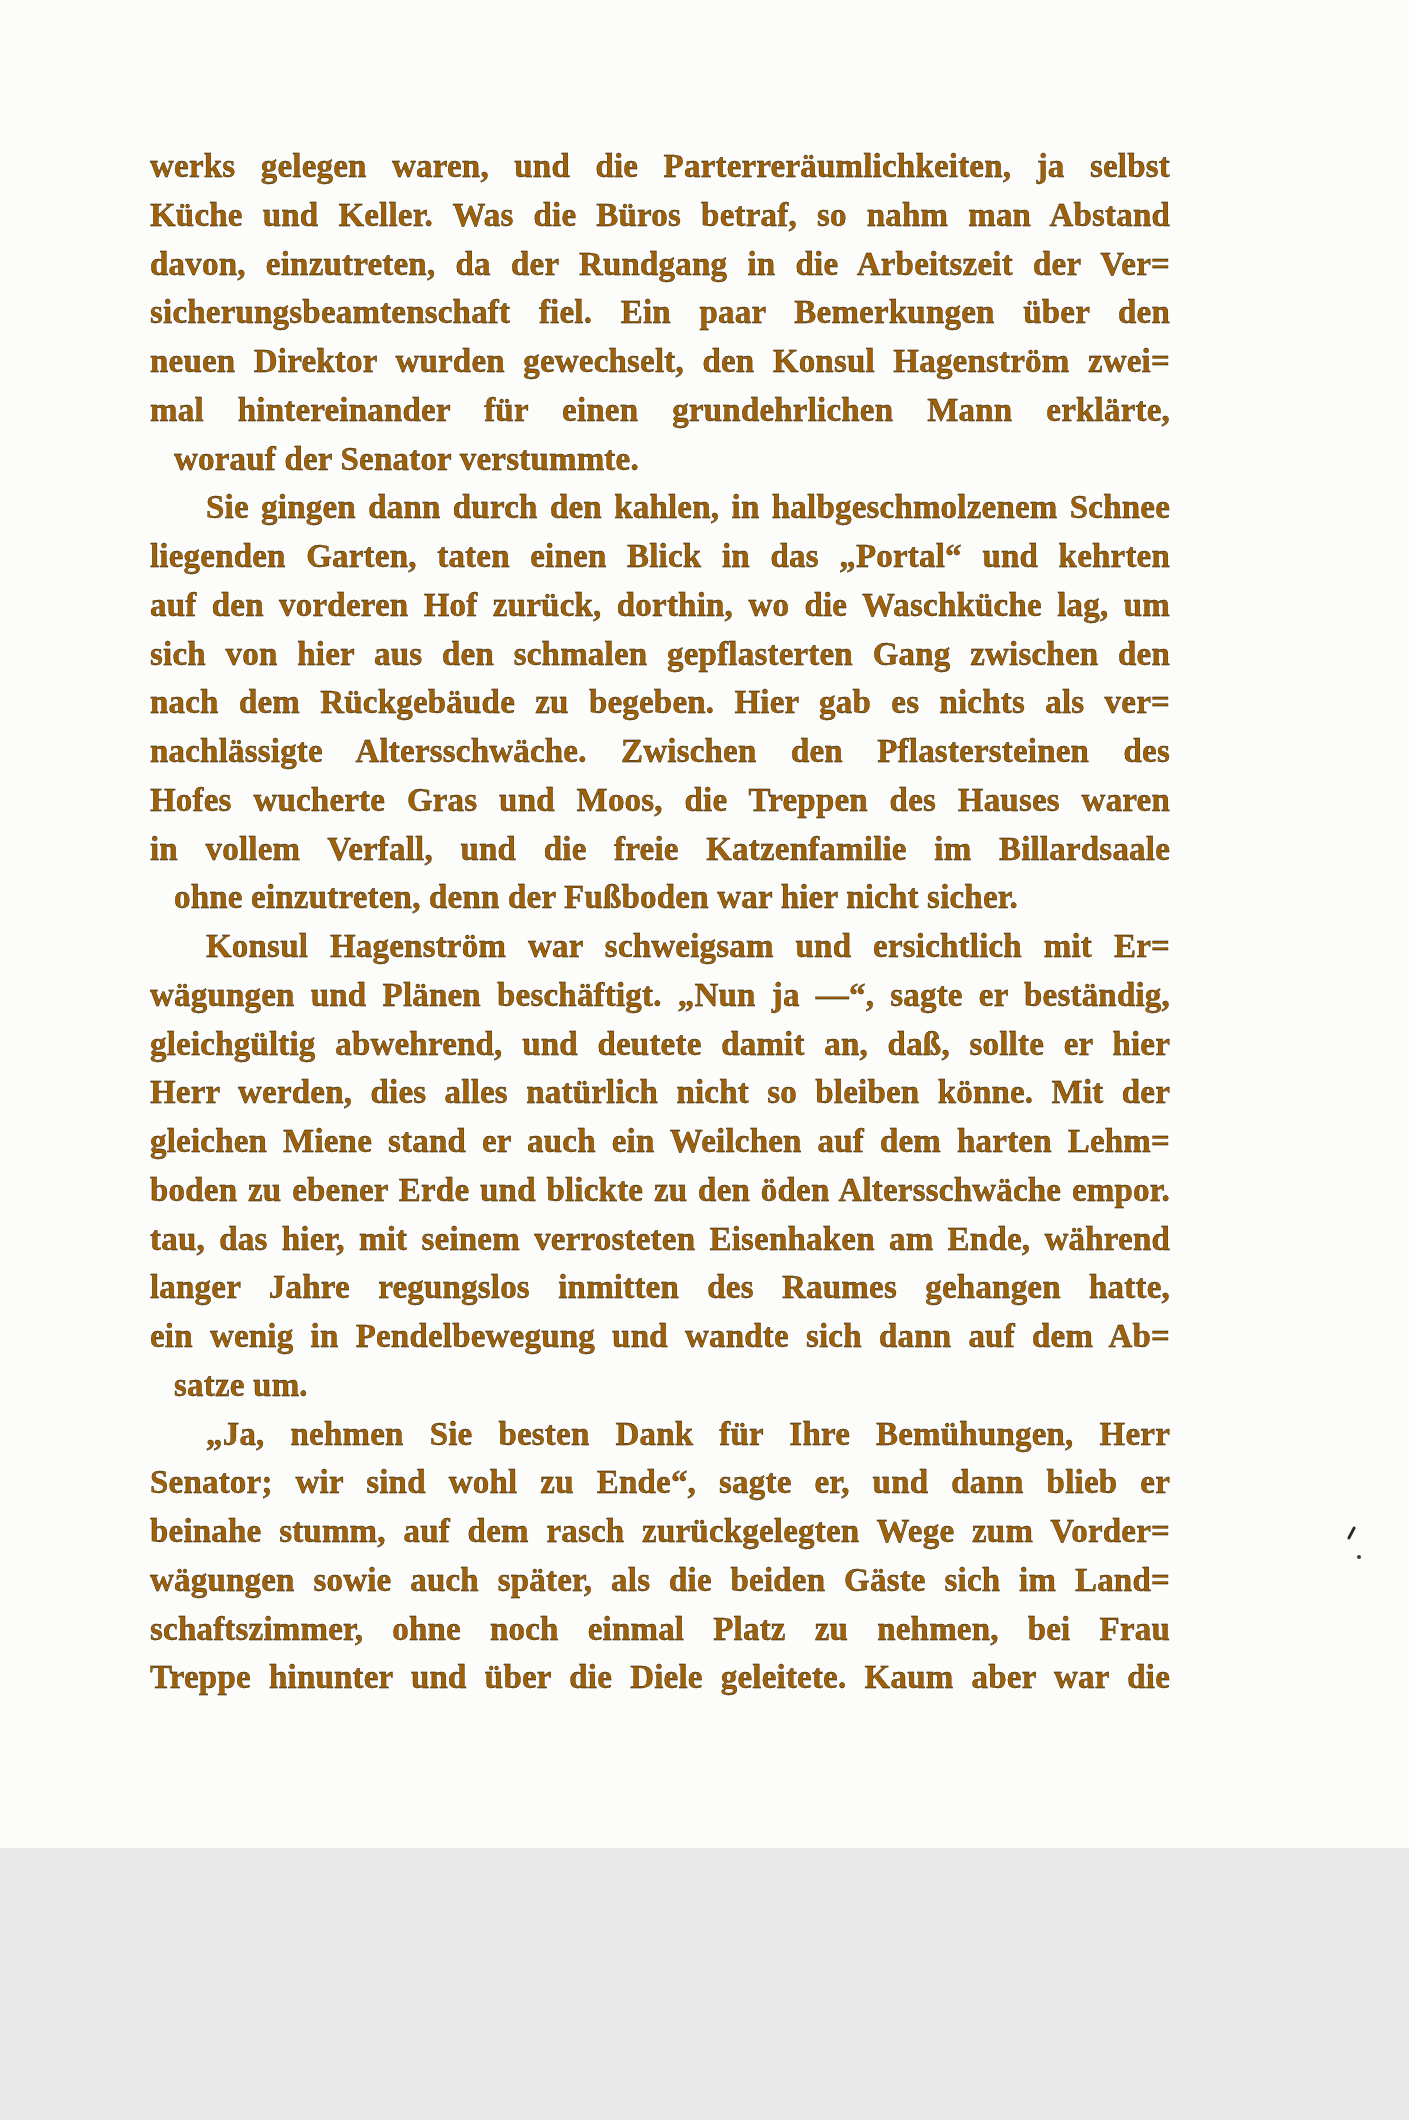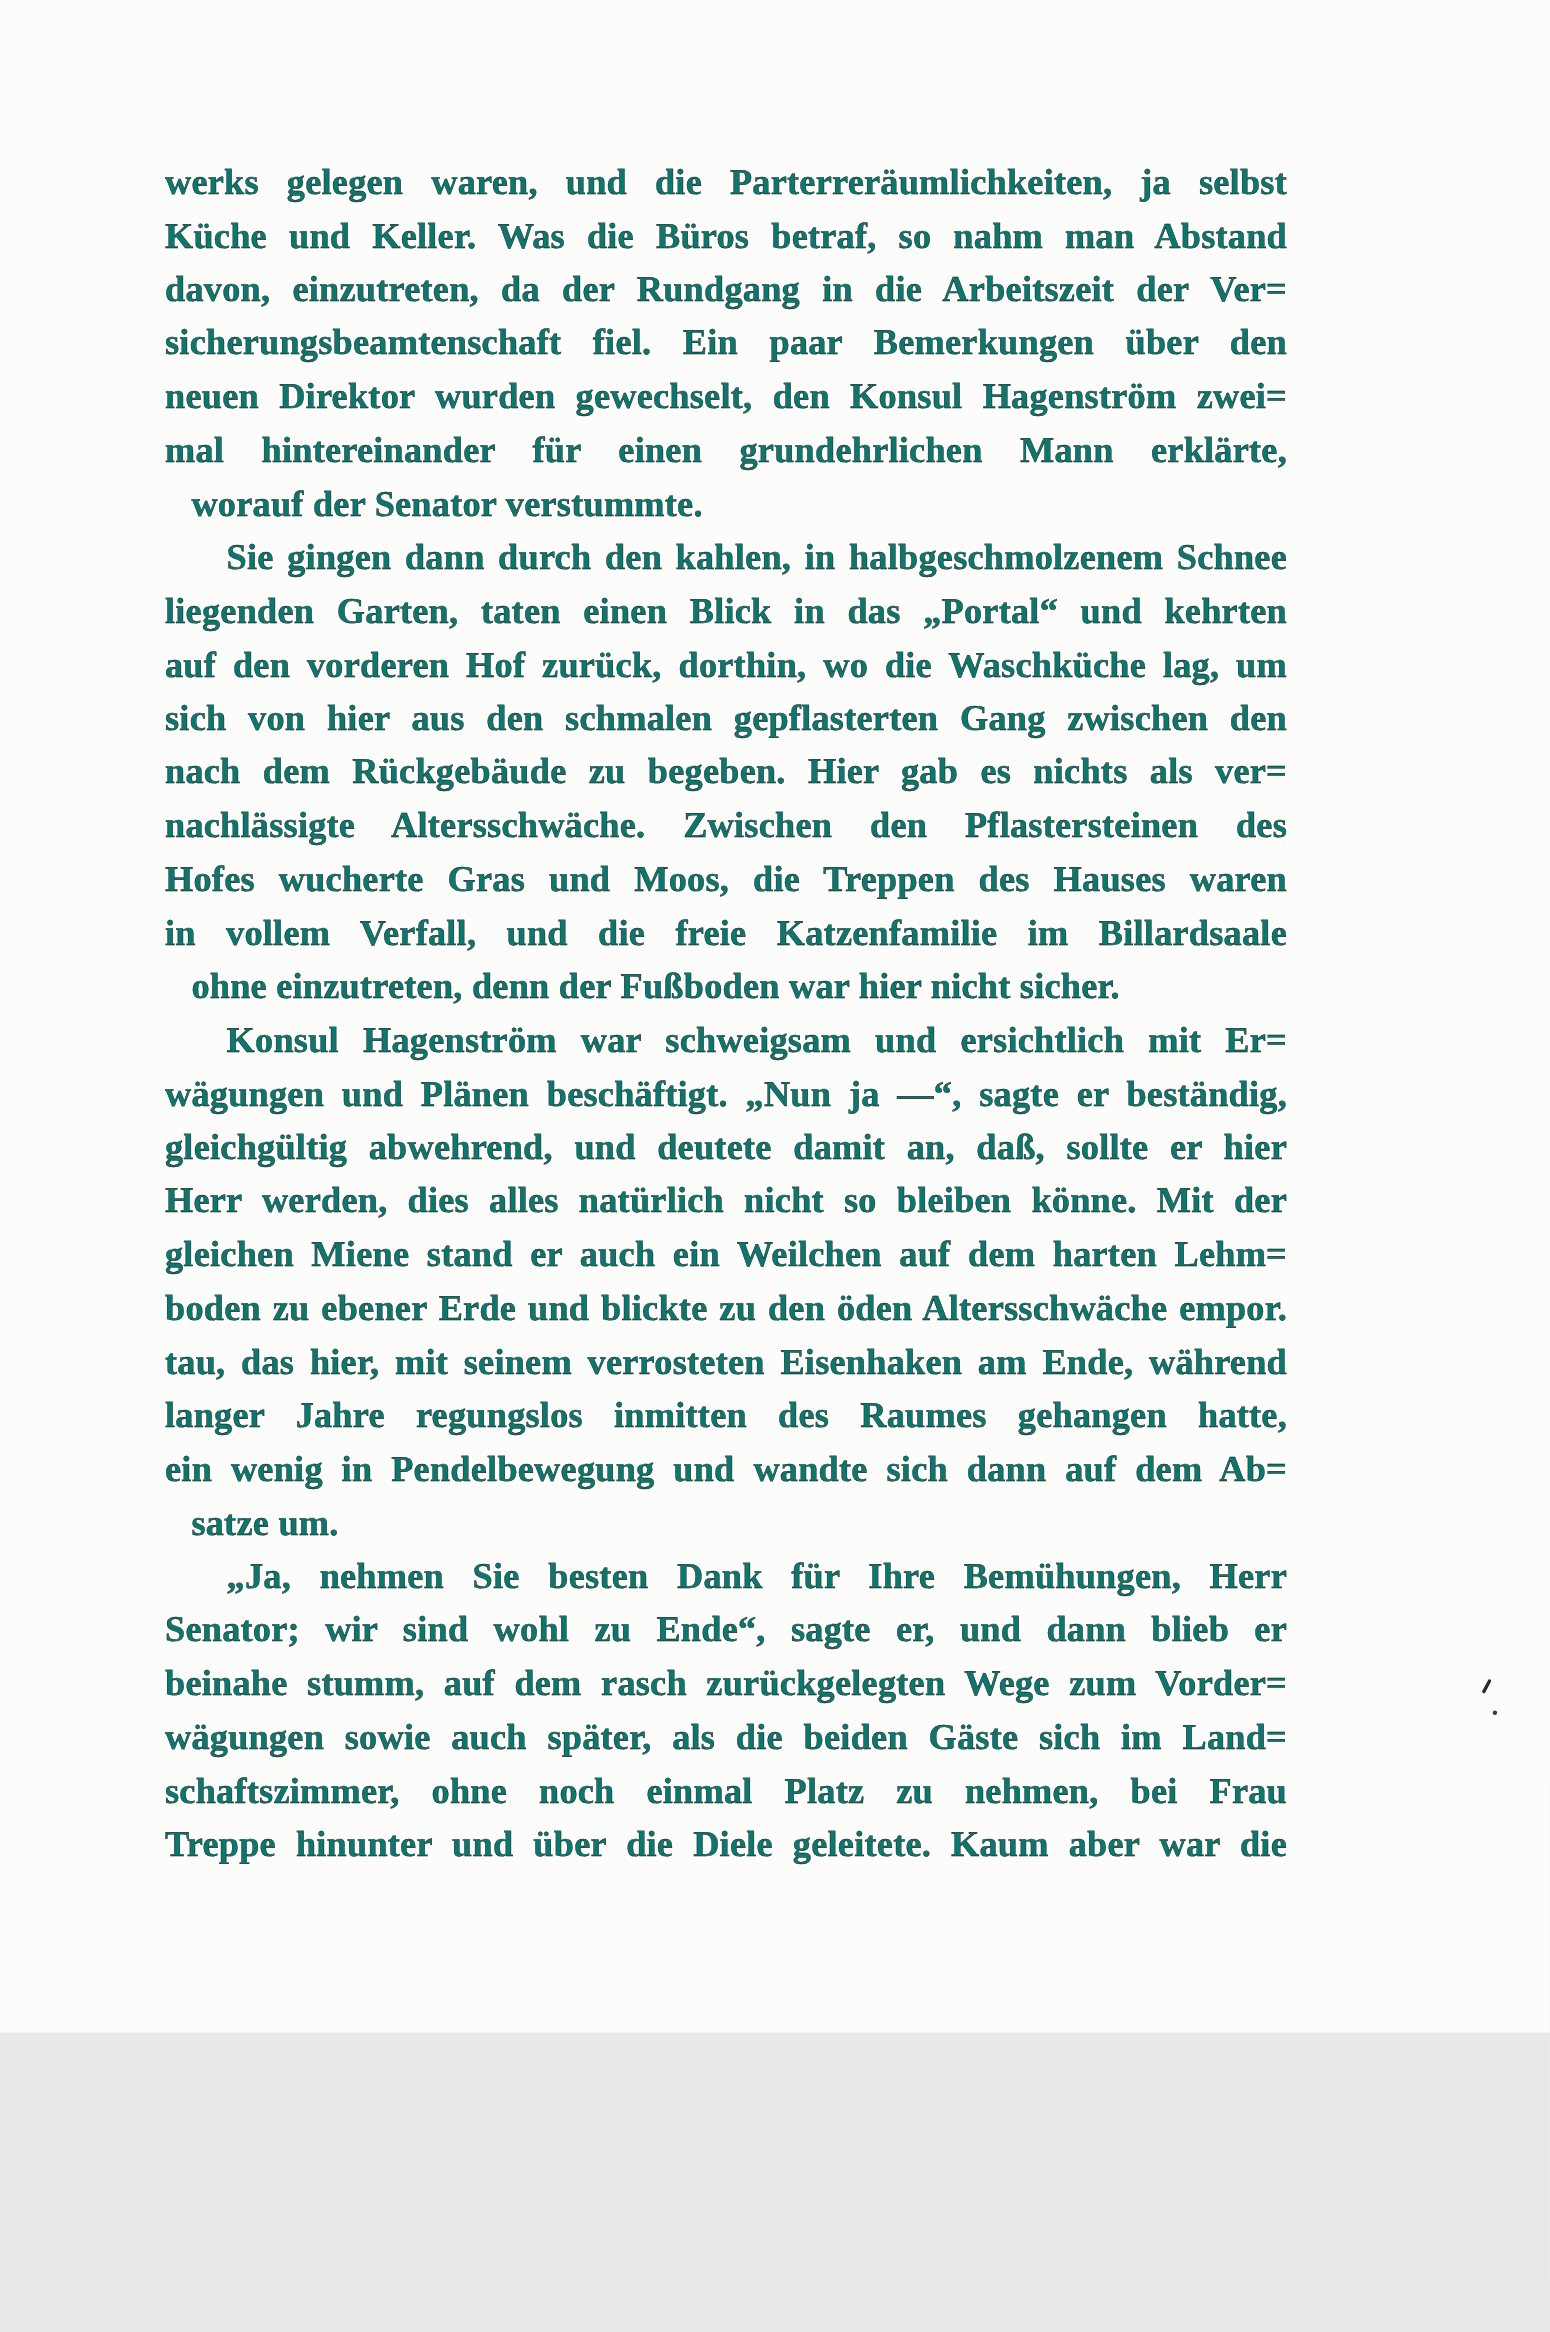--- a/index.html
+++ b/index.html
@@ -6,21 +6,21 @@
     margin: 0;
     padding: 0;
     background: #e8e8e8;
   }
   .page {
     position: relative;
     width: 1409px;
     height: 1848px;
     margin: 0 auto;
     background: #fcfcfa;
-    color: #0f766e;
+    color: #a16207;
     font-family: "Liberation Serif", "DejaVu Serif", serif;
     font-weight: 700;
     overflow: hidden;
   }
   .text-block {
     position: absolute;
     left: 150px;
     top: 142px;
     width: 1020px;
   }

